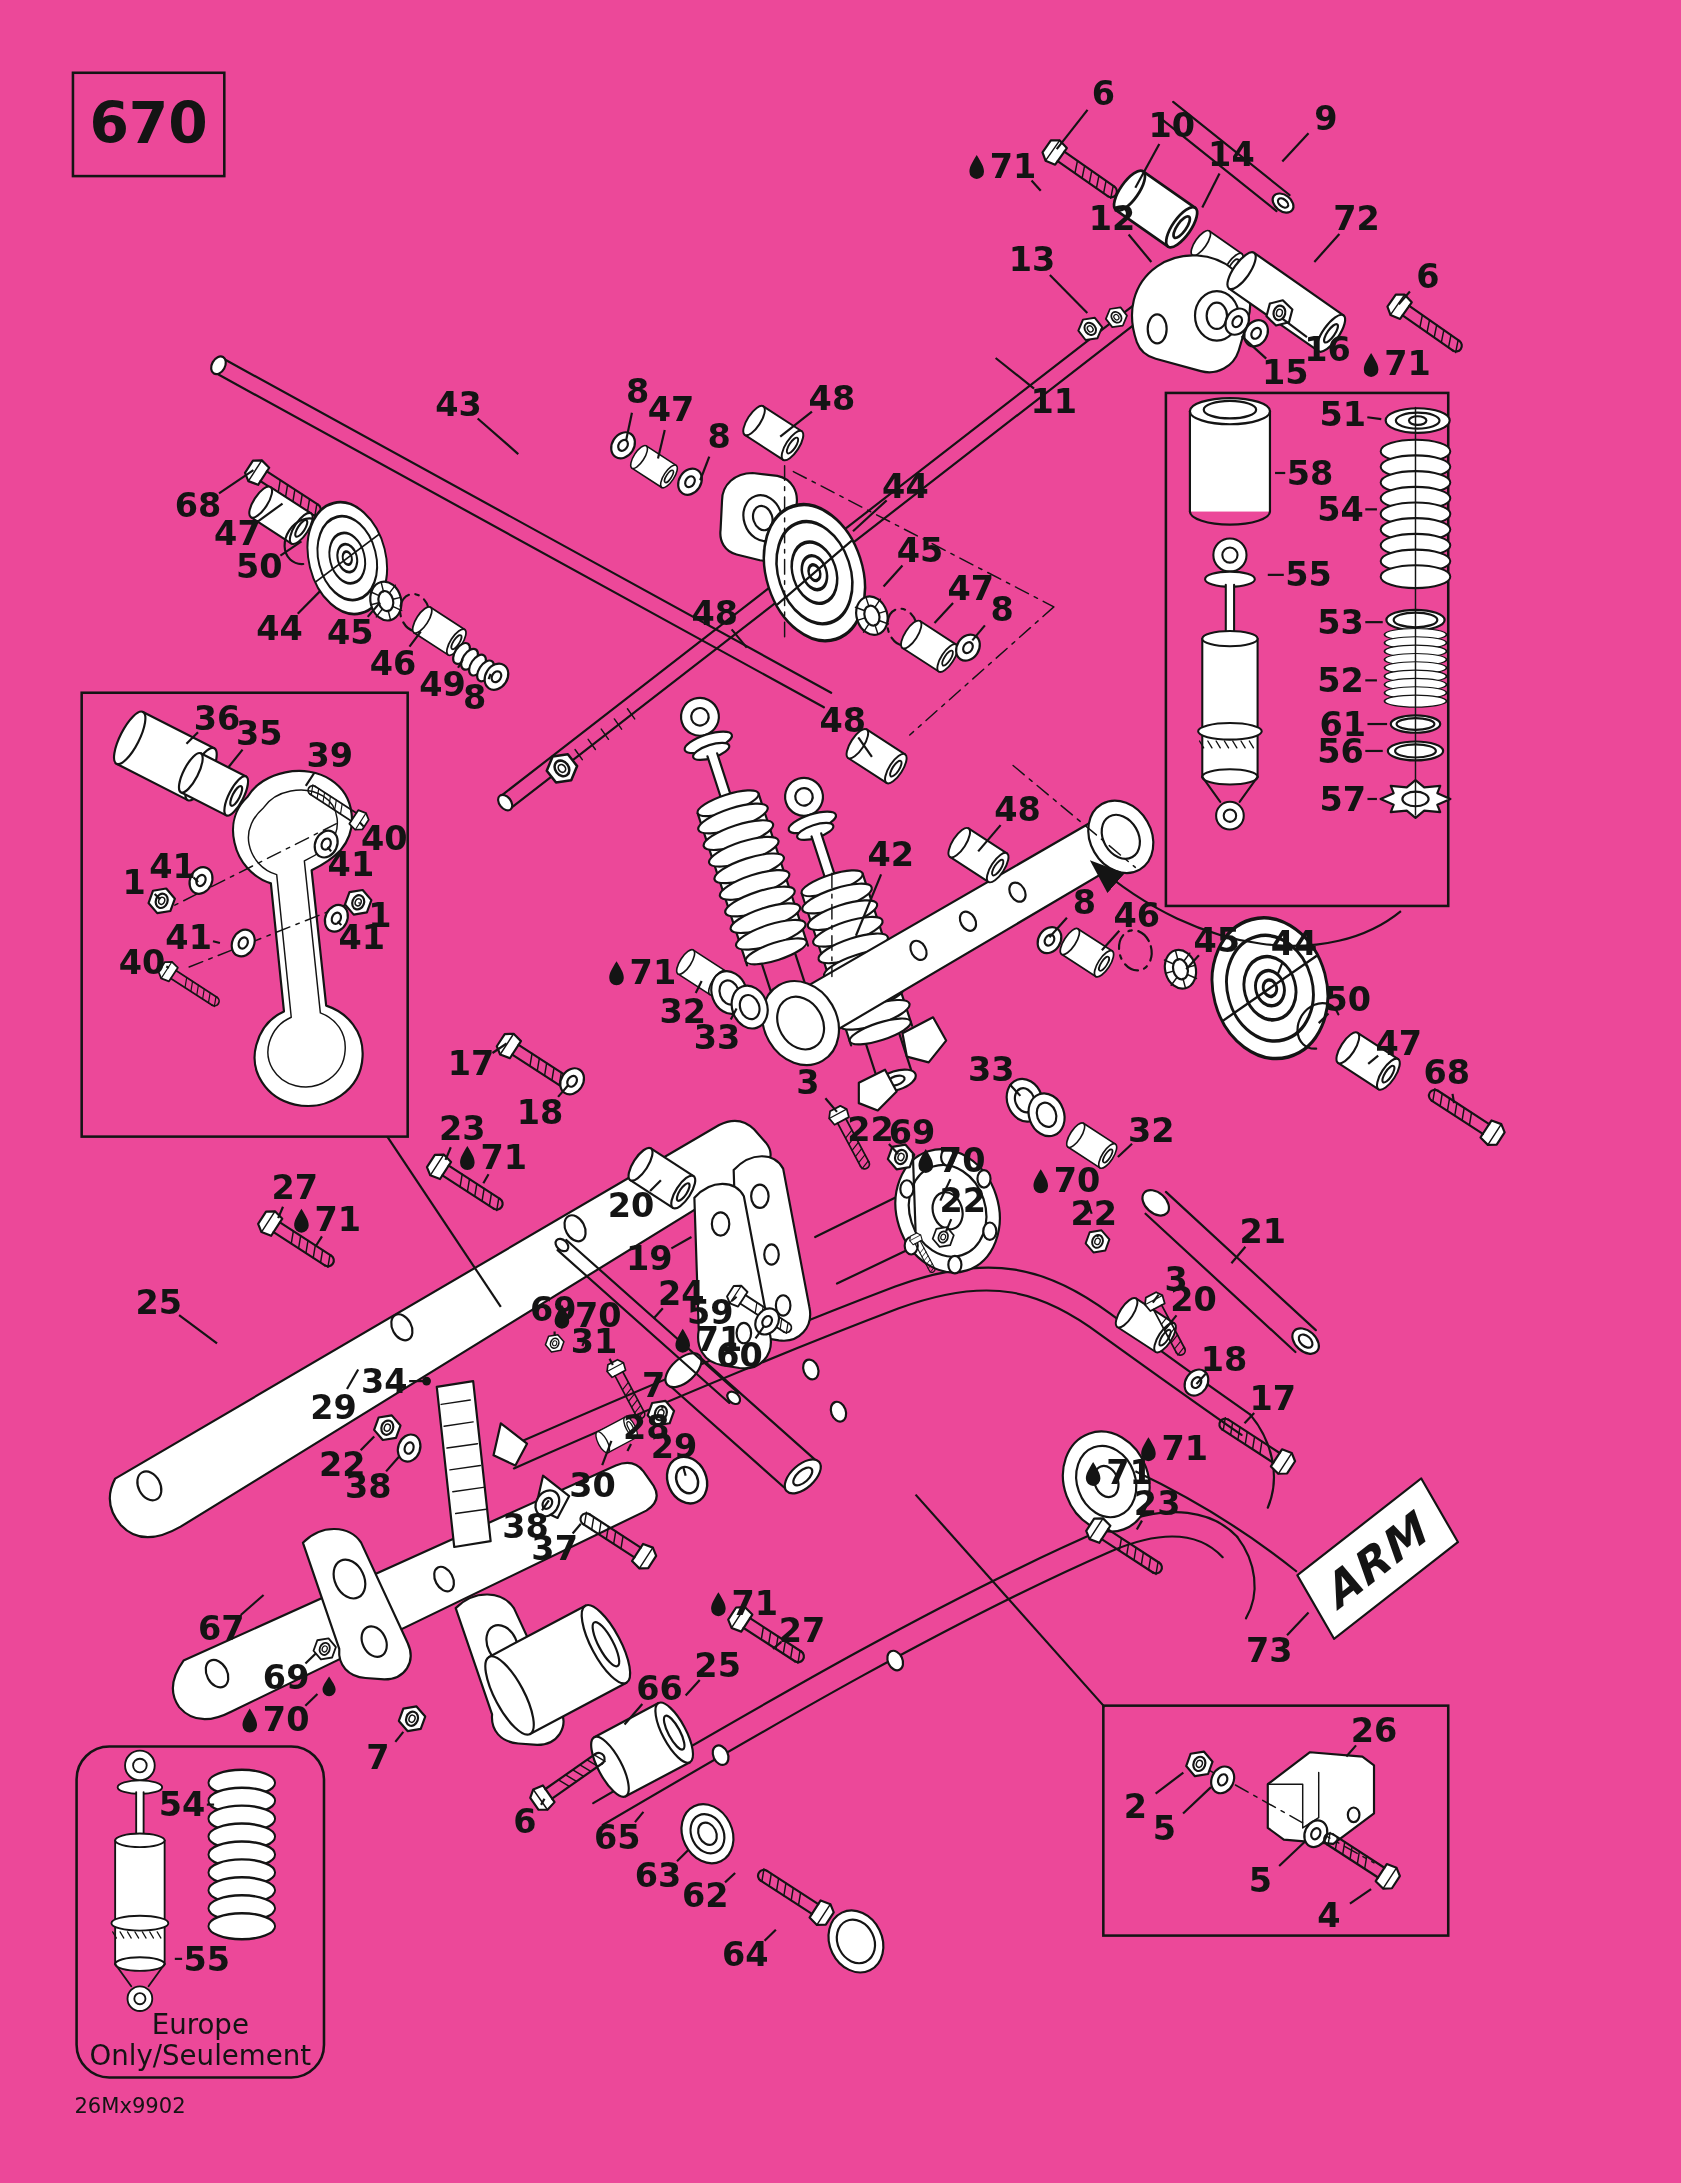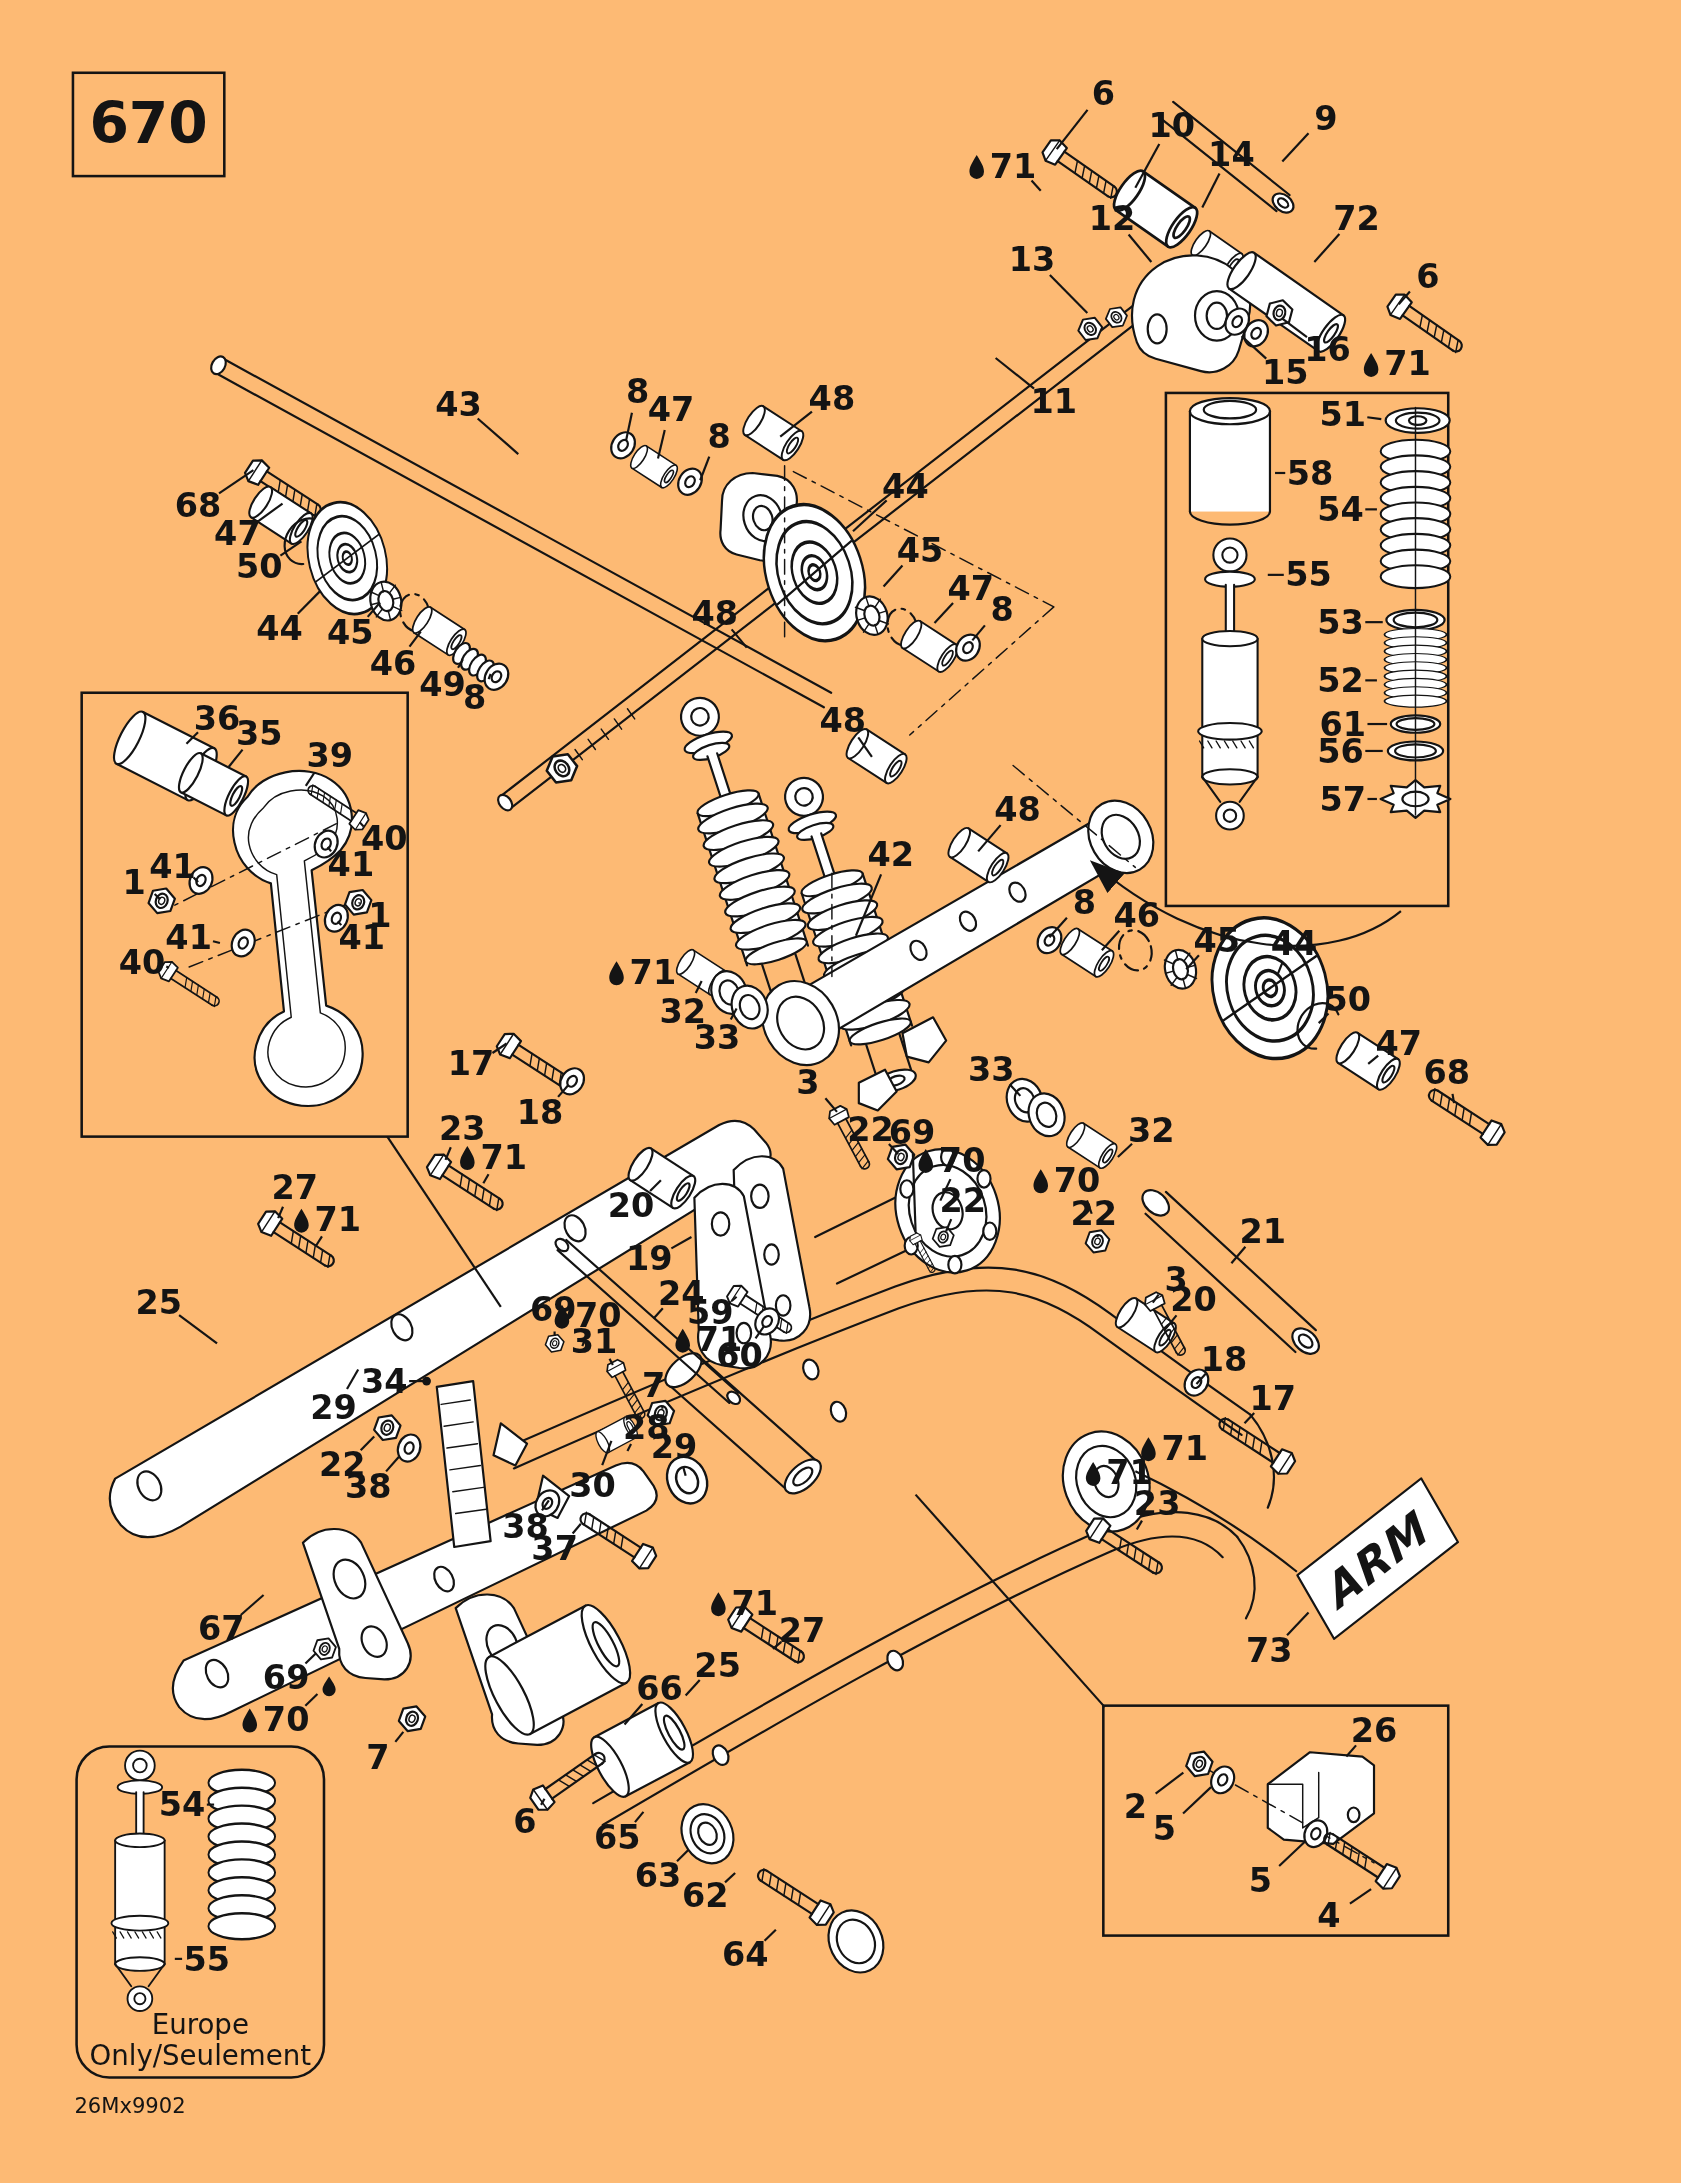--- a/index.html
+++ b/index.html
@@ -1,16 +1,16 @@
 <!DOCTYPE html>
 <html style="font-size:11.6px"><head>
 <meta charset="utf-8">
 <style>
   html,body{margin:0;padding:0;background:#fff}
-  .stage{position:relative;width:1682px;height:2183px;background:#fdba74;
+  .stage{position:relative;width:1682px;height:2183px;background:#ec4899;
          font-family:"DejaVu Sans",sans-serif;overflow:hidden}
   svg{display:block}
   .ln{fill:none;stroke:#141414;stroke-width:3;stroke-linecap:round;stroke-linejoin:round}
   .thin{stroke-width:2}
   .fw{fill:#fff;stroke:#141414;stroke-width:3;stroke-linejoin:round}
   .fb{fill:#141414;stroke:none}
   .dash{stroke-dasharray:20 9 5 9}
   .box{fill:none;stroke:#141414;stroke-width:3.5}
   .co{font-weight:700;font-size:46px;fill:#141414}
   .title-num{font-weight:700;font-size:78px;fill:#141414}

